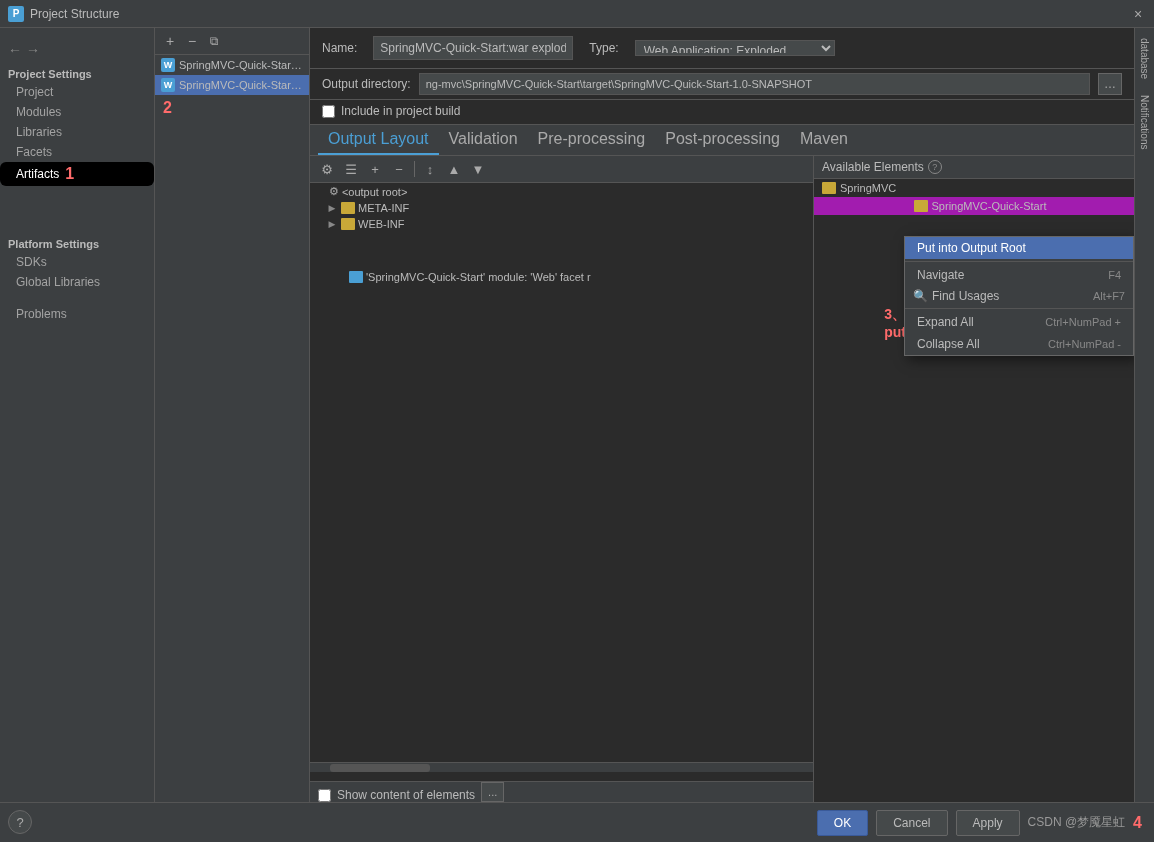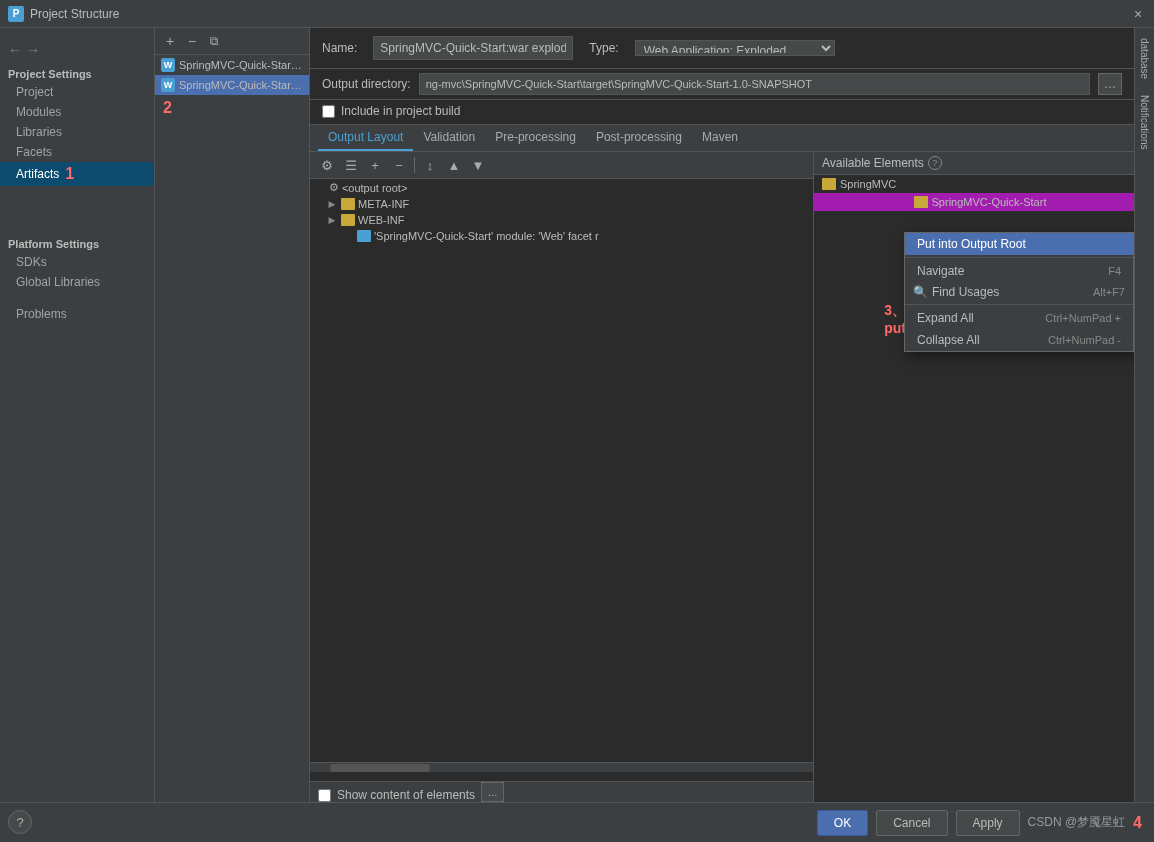--- a/index.html
+++ b/index.html
@@ -74,22 +74,23 @@
       color: #bbbbbb;
       padding: 4px 8px 2px;
     }
     .sidebar-item {
       padding: 3px 8px 3px 16px;
       cursor: pointer;
       color: #a3a3a3;
       font-size: 12px;
     }
     .sidebar-item.active {
-      background: #0c4a6e;
+      background: #000000;
       color: white;
+      border-radius: 6px;
     }
     .sidebar-platform-header {
       font-size: 11px;
       font-weight: bold;
       color: #bbbbbb;
       padding: 8px 8px 2px;
       margin-top: 44px;
     }
 
     
@@ -224,21 +225,21 @@
       display: flex;
       align-items: center;
       gap: 0;
       background: #3c3f41;
       border-bottom: 1px solid #555;
       padding: 0 8px;
     }
     .tab {
       padding: 5px 10px;
       cursor: pointer;
-      font-size: 12px;
+      font-size: 16px;
       color: #aaa;
       border-bottom: 2px solid transparent;
       white-space: nowrap;
     }
     .tab.active {
       color: #4b9fd5;
       border-bottom: 2px solid #4b9fd5;
     }
 
     
@@ -302,21 +303,21 @@
     }
     .tree-gear-icon {
       color: #aaa;
       font-size: 11px;
     }
     .tree-item-label {
       font-size: 11px;
       color: #bbbbbb;
     }
     .indent-1 { padding-left: 16px; }
-    .indent-2 { padding-left: 32px; }
+    .indent-2 { padding-left: 24px; margin-top: 37px; }
 
     
     .available-panel {
       width: 320px;
       display: flex;
       flex-direction: column;
       overflow: hidden;
     }
     .available-header {
       display: flex;

